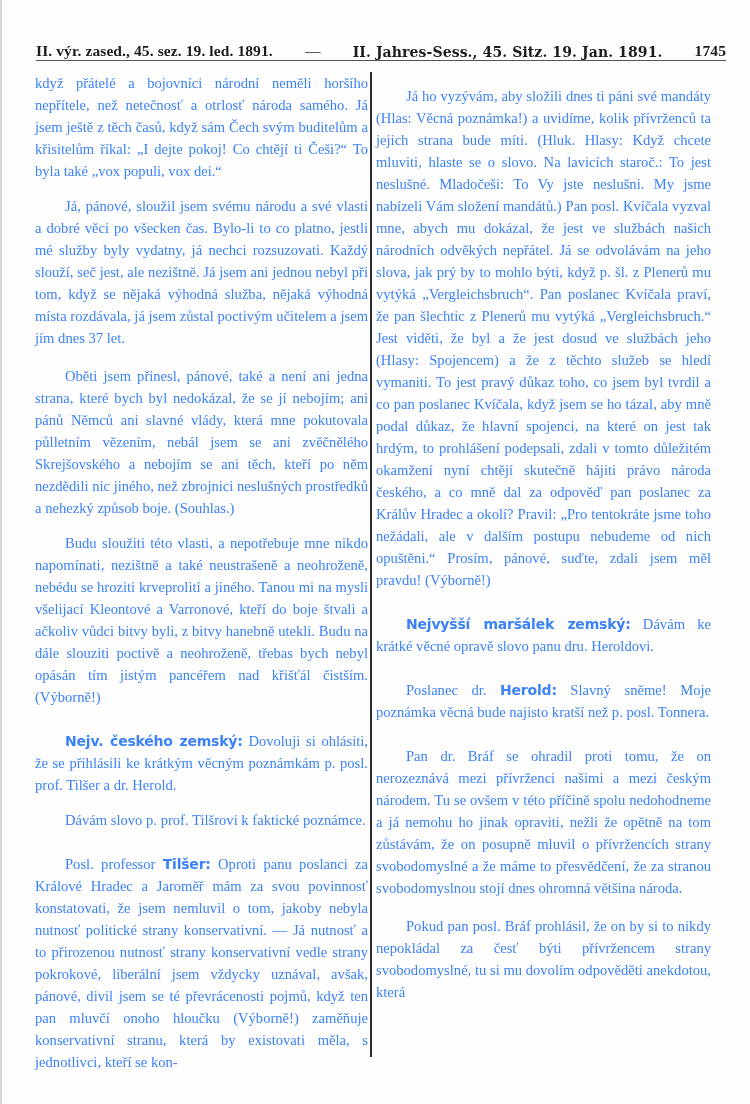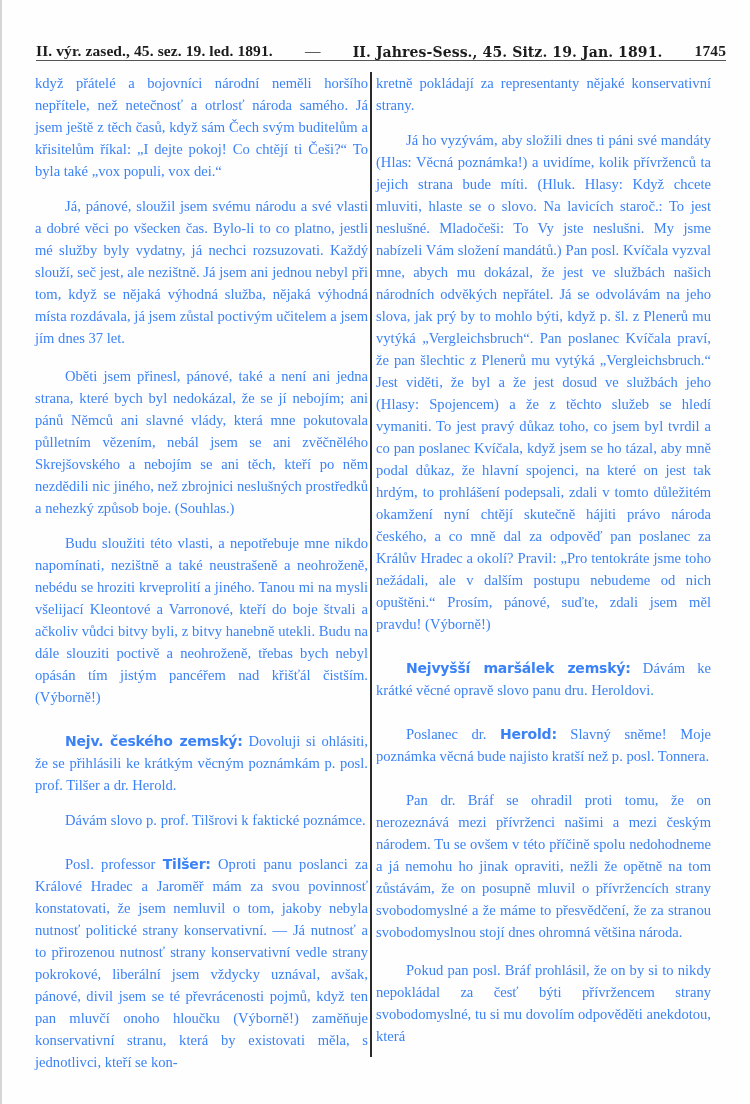--- a/index.html
+++ b/index.html
@@ -115,23 +115,20 @@
     </p>
     <p class="para indent gap-s">
       <span>Dávám slovo p. prof. Tilšrovi k faktické poznámce.</span>
     </p>
     <p class="para indent gap-l">
       <span>Posl. professor </span><span class="speaker">Tilšer:</span><span> Oproti panu poslanci za Králové Hradec a Jaroměř mám za svou povinnosť konstatovati, že jsem nemluvil o tom, jakoby nebyla nutnosť politické strany konservativní. — Já nutnosť a to přirozenou nutnosť strany konservativní vedle strany pokrokové, liberální jsem vždycky uznával, avšak, pánové, divil jsem se té převrácenosti pojmů, když ten pan mluvčí onoho hloučku (Výborně!) zaměňuje konservativní stranu, která by existovati měla, s jednotlivci, kteří se kon-</span>
     </p>
   </div>
 
   <div class="column col-right">
-    <p class="para">
-      <span>kretně pokládají za representanty nějaké konservativní strany.</span>
-    </p>
     <p class="para indent gap-s">
       <span>Já ho vyzývám, aby složili dnes ti páni své mandáty (Hlas: Věcná poznámka!) a uvidíme, kolik přívrženců ta jejich strana bude míti. (Hluk. Hlasy: Když chcete mluviti, hlaste se o slovo. Na lavicích staroč.: To jest neslušné. Mladočeši: To Vy jste neslušni. My jsme nabízeli Vám složení mandátů.) Pan posl. Kvíčala vyzval mne, abych mu dokázal, že jest ve službách našich národních odvěkých nepřátel. Já se odvolávám na jeho slova, jak prý by to mohlo býti, když p. šl. z Plenerů mu vytýká „Vergleichsbruch“. Pan poslanec Kvíčala praví, že pan šlechtic z Plenerů mu vytýká „Vergleichsbruch.“ Jest viděti, že byl a že jest dosud ve službách jeho (Hlasy: Spojencem) a že z těchto služeb se hledí vymaniti. To jest pravý důkaz toho, co jsem byl tvrdil a co pan poslanec Kvíčala, když jsem se ho tázal, aby mně podal důkaz, že hlavní spojenci, na které on jest tak hrdým, to prohlášení podepsali, zdali v tomto důležitém okamžení nyní chtějí skutečně hájiti právo národa českého, a co mně dal za odpověď pan poslanec za Králův Hradec a okolí? Pravil: „Pro tentokráte jsme toho nežádali, ale v dalším postupu nebudeme od nich opuštěni.“ Prosím, pánové, suďte, zdali jsem měl pravdu! (Výborně!)</span>
     </p>
     <p class="para indent gap-l">
       <span class="speaker">Nejvyšší maršálek zemský:</span><span> Dávám ke krátké věcné opravě slovo panu dru. Heroldovi.</span>
     </p>
     <p class="para indent gap-l">
       <span>Poslanec dr. </span><span class="speaker">Herold:</span><span> Slavný sněme! Moje poznámka věcná bude najisto kratší než p. posl. Tonnera.</span>
     </p>
     <p class="para indent gap-l">

